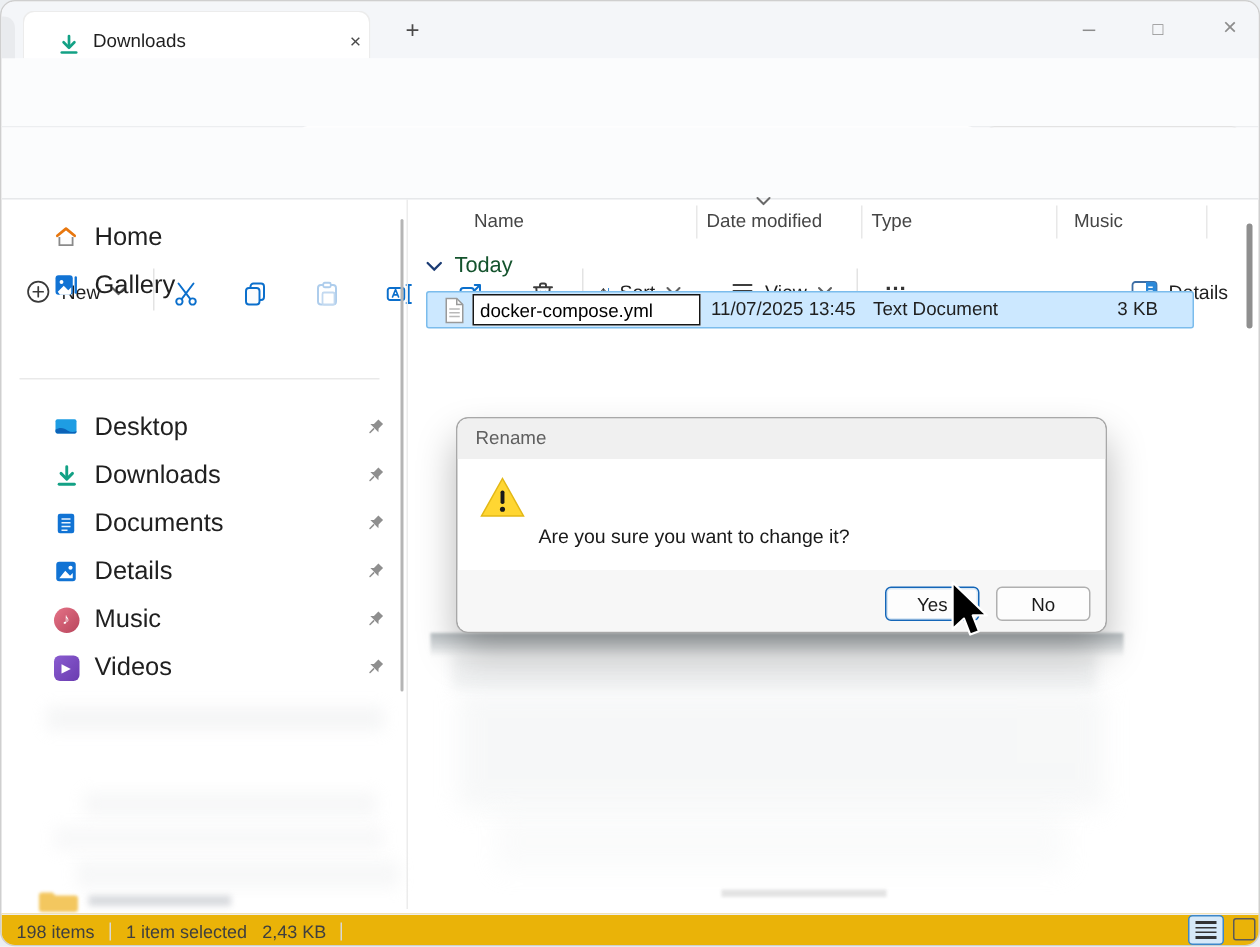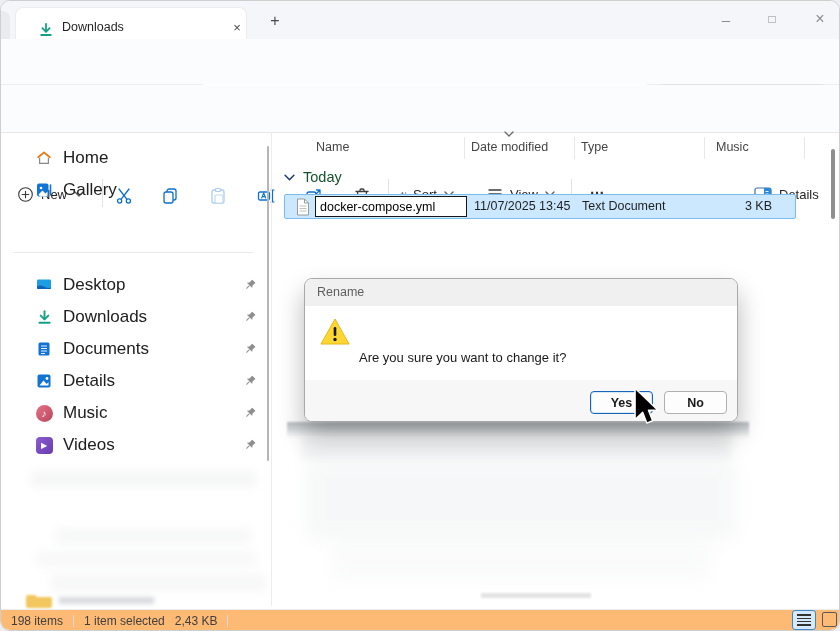--- a/index.html
+++ b/index.html
@@ -78,40 +78,40 @@
 
   
   .dialog{left:303px;top:277px;width:434px;height:144px;background:#ffffff;border:1px solid #a8a8a8;border-radius:8px;box-sizing:border-box;box-shadow:0 14px 26px rgba(0,0,0,0.28);z-index:30;overflow:hidden;}
   .dlg-titlebar{left:0;top:0;width:100%;height:27px;background:#f0f0f0;}
   .dlg-title{left:12px;top:6px;font-size:12.5px;color:#5f5f5f;}
   .dlg-warning{left:14px;top:38px;width:32px;height:29px;}
   .dlg-line{left:54px;font-size:13px;color:#191919;}
   .dlg-line1{top:41px;}
   .dlg-line2{top:71px;}
   .dlg-footer{left:0;top:101px;width:100%;height:43px;background:#f7f7f7;}
-  .dlg-btn{top:112px;width:63px;height:23px;background:#fdfdfd;border-radius:4px;font-size:12.5px;color:#1a1a1a;display:flex;align-items:center;justify-content:center;box-sizing:border-box;font-weight:bold;}
+  .dlg-btn{top:112px;width:63px;height:23px;background:#fdfdfd;border-radius:4px;font-size:12.5px;color:#1a1a1a;display:flex;align-items:center;justify-content:center;box-sizing:border-box;}
   .btn-yes{left:285px;border:1px solid #1466b8;box-shadow:inset 0 0 0 1px #d9e8f5;}
   .btn-no{left:359px;border:1px solid #b0b0b0;}
 
   
   .ghost{pointer-events:none;}
   .g-band{left:286px;top:421px;width:462px;height:16px;background:linear-gradient(180deg,#9fa8ac 0%,#c9ced1 50%,rgba(240,240,240,0) 100%);opacity:.75;filter:blur(1px);z-index:6;}
   .g-band2{left:300px;top:434px;width:430px;height:24px;background:#aab3b8;opacity:.15;filter:blur(4px);z-index:6;}
   .g-smudge1{left:305px;top:458px;width:430px;height:80px;background:#e8ebec;opacity:.35;filter:blur(8px);}
   .g-smudge2{left:330px;top:540px;width:380px;height:40px;background:#e8ebec;opacity:.2;filter:blur(8px);}
   .g-dash{left:480px;top:592px;width:110px;height:5px;background:#c9c9c9;opacity:.5;filter:blur(1px);}
   .g-side1{left:30px;top:470px;width:225px;height:16px;background:#dfe1e3;opacity:.3;filter:blur(5px);}
   .g-side2{left:55px;top:527px;width:195px;height:16px;background:#dfe1e3;opacity:.25;filter:blur(5px);}
   .g-side3{left:35px;top:550px;width:220px;height:16px;background:#dfe1e3;opacity:.22;filter:blur(5px);}
   .g-side4{left:50px;top:573px;width:215px;height:18px;background:#dfe1e3;opacity:.25;filter:blur(5px);}
   .g-folder{left:24px;top:593px;width:28px;height:14px;filter:blur(1px);opacity:.9;}
   .g-foldertext{left:58px;top:596px;width:95px;height:7px;background:#b9bdc4;opacity:.55;filter:blur(2px);}
 
   
-  .statusbar{left:0;top:608px;width:840px;height:23px;background:#fdba74;border-top:1px solid #ededed;box-sizing:border-box;display:flex;align-items:center;padding-left:10px;gap:10px;z-index:10;}
+  .statusbar{left:0;top:608px;width:840px;height:23px;background:#eab308;border-top:1px solid #ededed;box-sizing:border-box;display:flex;align-items:center;padding-left:10px;gap:10px;z-index:10;}
   .status-text{font-size:12px;color:#3f3f3f;}
   .status-sep{width:1px;height:12px;background:#d8d8d8;}
   .view-toggle-list{left:791px;top:609px;width:24px;height:20px;background:#d6e9f8;border:1px solid #3c87c8;border-radius:3px;box-sizing:border-box;display:flex;flex-direction:column;justify-content:center;gap:2px;padding:0 4px;z-index:11;}
   .view-toggle-list i{display:block;height:1.4px;background:#333;}
   .view-toggle-thumb{left:821px;top:611px;width:15px;height:15px;border:1.6px solid #5a5a5a;border-radius:2px;box-sizing:border-box;z-index:11;}
 
   .cursor{left:632px;top:385px;width:27px;height:44px;z-index:60;}
 </style>
 </head>
 <body>

